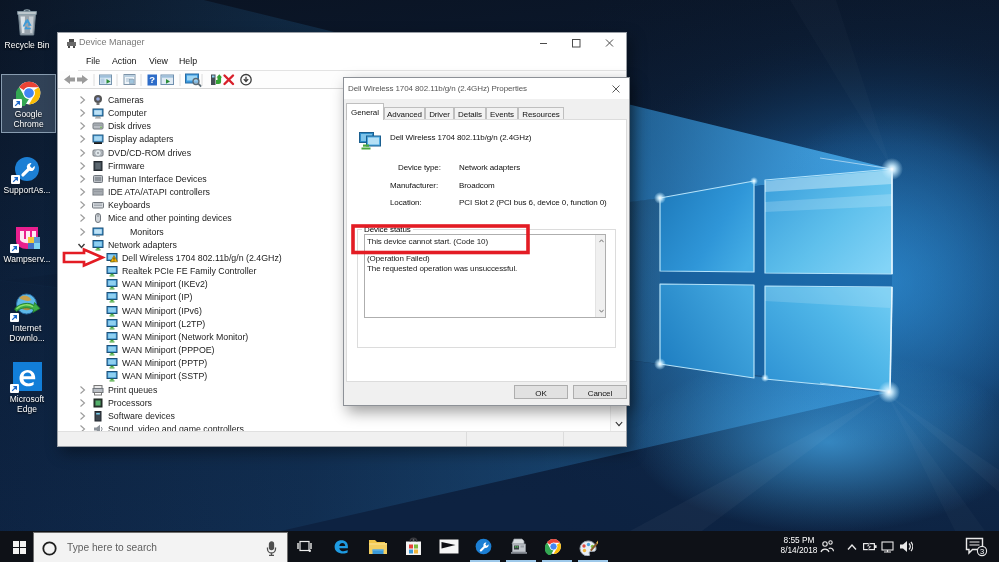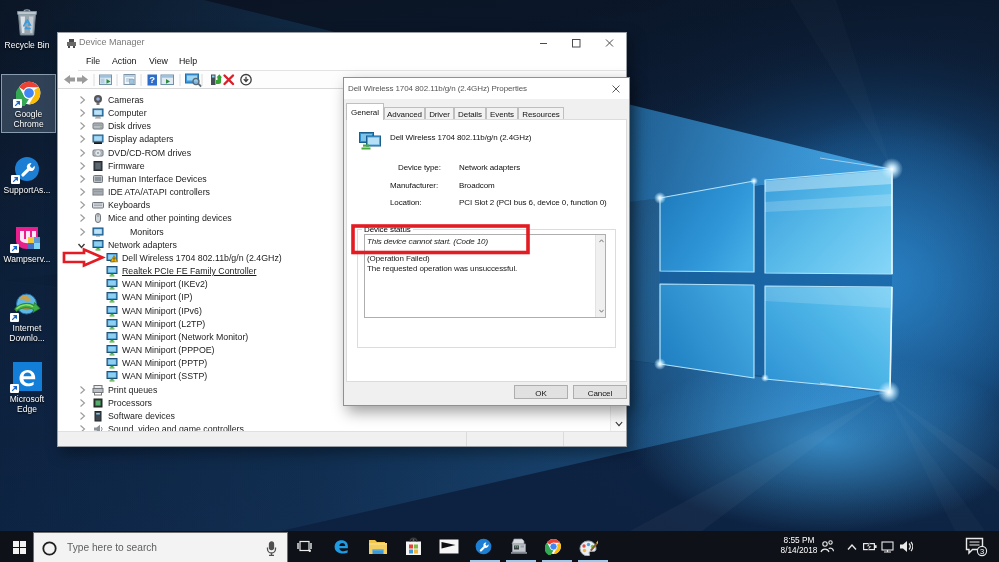--- a/index.html
+++ b/index.html
@@ -451,21 +451,21 @@
           </svg>
           <span style="position:absolute;left:64px;top:1px;">Dell Wireless 1704 802.11b/g/n (2.4GHz)</span>
         </div>
         <div class="trow" style="top: 175.08px;">
           <svg class="ticon" style="left:48px" width="12" height="12" viewBox="0 0 12 12">
             <rect x="1" y="1.5" width="10" height="7" fill="#3f95d2" stroke="#1c4f75"></rect>
             <rect x="2.2" y="2.7" width="7.6" height="4.6" fill="#8fd0f0"></rect>
             <rect x="4.5" y="8.8" width="3" height="1.4" fill="#49a83e"></rect>
             <rect x="3.5" y="10.3" width="5" height="1.2" fill="#49a83e"></rect>
           </svg>
-          <span style="position:absolute;left:64px;top:1px;text-decoration:underline;">Realtek PCIe FE Family Controller</span>
+          <span style="position:absolute;left:64px;top:1px;">Realtek PCIe FE Family Controller</span>
         </div>
         <div class="trow" style="top: 188.24px;">
           <svg class="ticon" style="left:48px" width="12" height="12" viewBox="0 0 12 12">
             <rect x="1" y="1.5" width="10" height="7" fill="#3f95d2" stroke="#1c4f75"></rect>
             <rect x="2.2" y="2.7" width="7.6" height="4.6" fill="#8fd0f0"></rect>
             <rect x="4.5" y="8.8" width="3" height="1.4" fill="#49a83e"></rect>
             <rect x="3.5" y="10.3" width="5" height="1.2" fill="#49a83e"></rect>
           </svg>
           <span style="position:absolute;left:64px;top:1px;">WAN Miniport (IKEv2)</span>
         </div>
@@ -613,21 +613,21 @@
   <div class="rowlbl" style="left:37px;top:43px;padding-left:14px;">Device type:</div>
   <div class="rowlbl" style="left:112px;top:43px;">Network adapters</div>
   <div class="rowlbl" style="left:43px;top:61px;">Manufacturer:</div>
   <div class="rowlbl" style="left:112px;top:61px;">Broadcom</div>
   <div class="rowlbl" style="left:43px;top:78px;">Location:</div>
   <div class="rowlbl" style="left:112px;top:78px;">PCI Slot 2 (PCI bus 6, device 0, function 0)</div>
   <div style="position:absolute;left:10px;top:109px;width:259px;height:119px;border:1px solid #dcdcdc;">
     <div style="position:absolute;left:4px;top:-5px;background:#fff;padding:0 2px;font-size:8px;">Device status</div>
   </div>
   <div style="position:absolute;left:17px;top:114px;width:242px;height:84px;background:#fff;border:1px solid #aeaeae;">
-    <div style="position:absolute;left:2px;top:2px;font-size:8px;color:#1a1a1a;font-style:italic;">This device cannot start. (Code 10)</div>
+    <div style="position:absolute;left:2px;top:2px;font-size:8px;color:#1a1a1a;">This device cannot start. (Code 10)</div>
     <div style="position:absolute;left:2px;top:19px;font-size:8px;color:#1a1a1a;line-height:9.5px;">(Operation Failed)<br>The requested operation was unsuccessful.</div>
     <div style="position:absolute;right:0;top:0;bottom:0;width:10px;background:#f0f0f0;border-left:1px solid #e3e3e3;">
       <svg style="position:absolute;top:4px;left:2.5px" width="5" height="4" viewBox="0 0 5 4">
               <polyline points="0.4,3.2 2.5,0.8 4.6,3.2" fill="none" stroke="#6a6a6a" stroke-width="0.9"></polyline>
             </svg>
       <svg style="position:absolute;bottom:4px;left:2.5px" width="5" height="4" viewBox="0 0 5 4">
               <polyline points="0.4,0.8 2.5,3.2 4.6,0.8" fill="none" stroke="#6a6a6a" stroke-width="0.9"></polyline>
             </svg>
     </div>
   </div>

